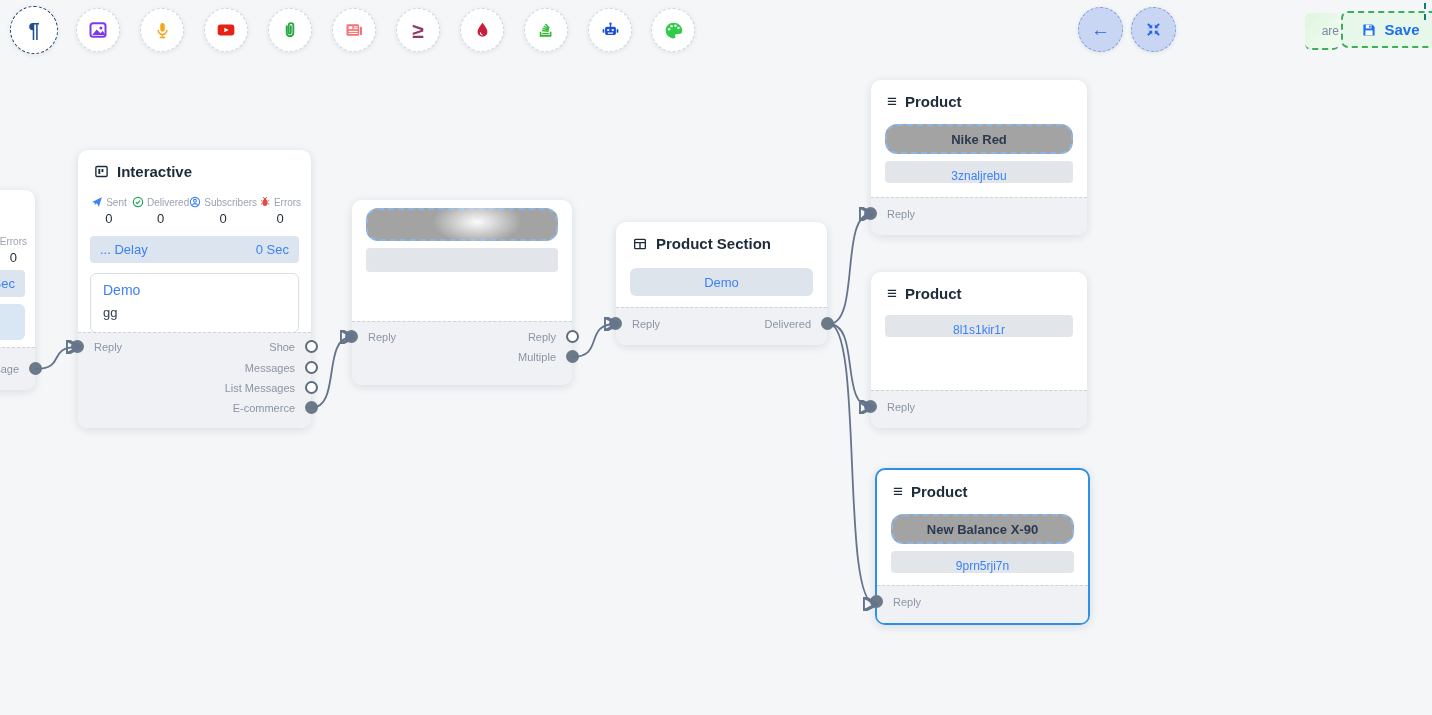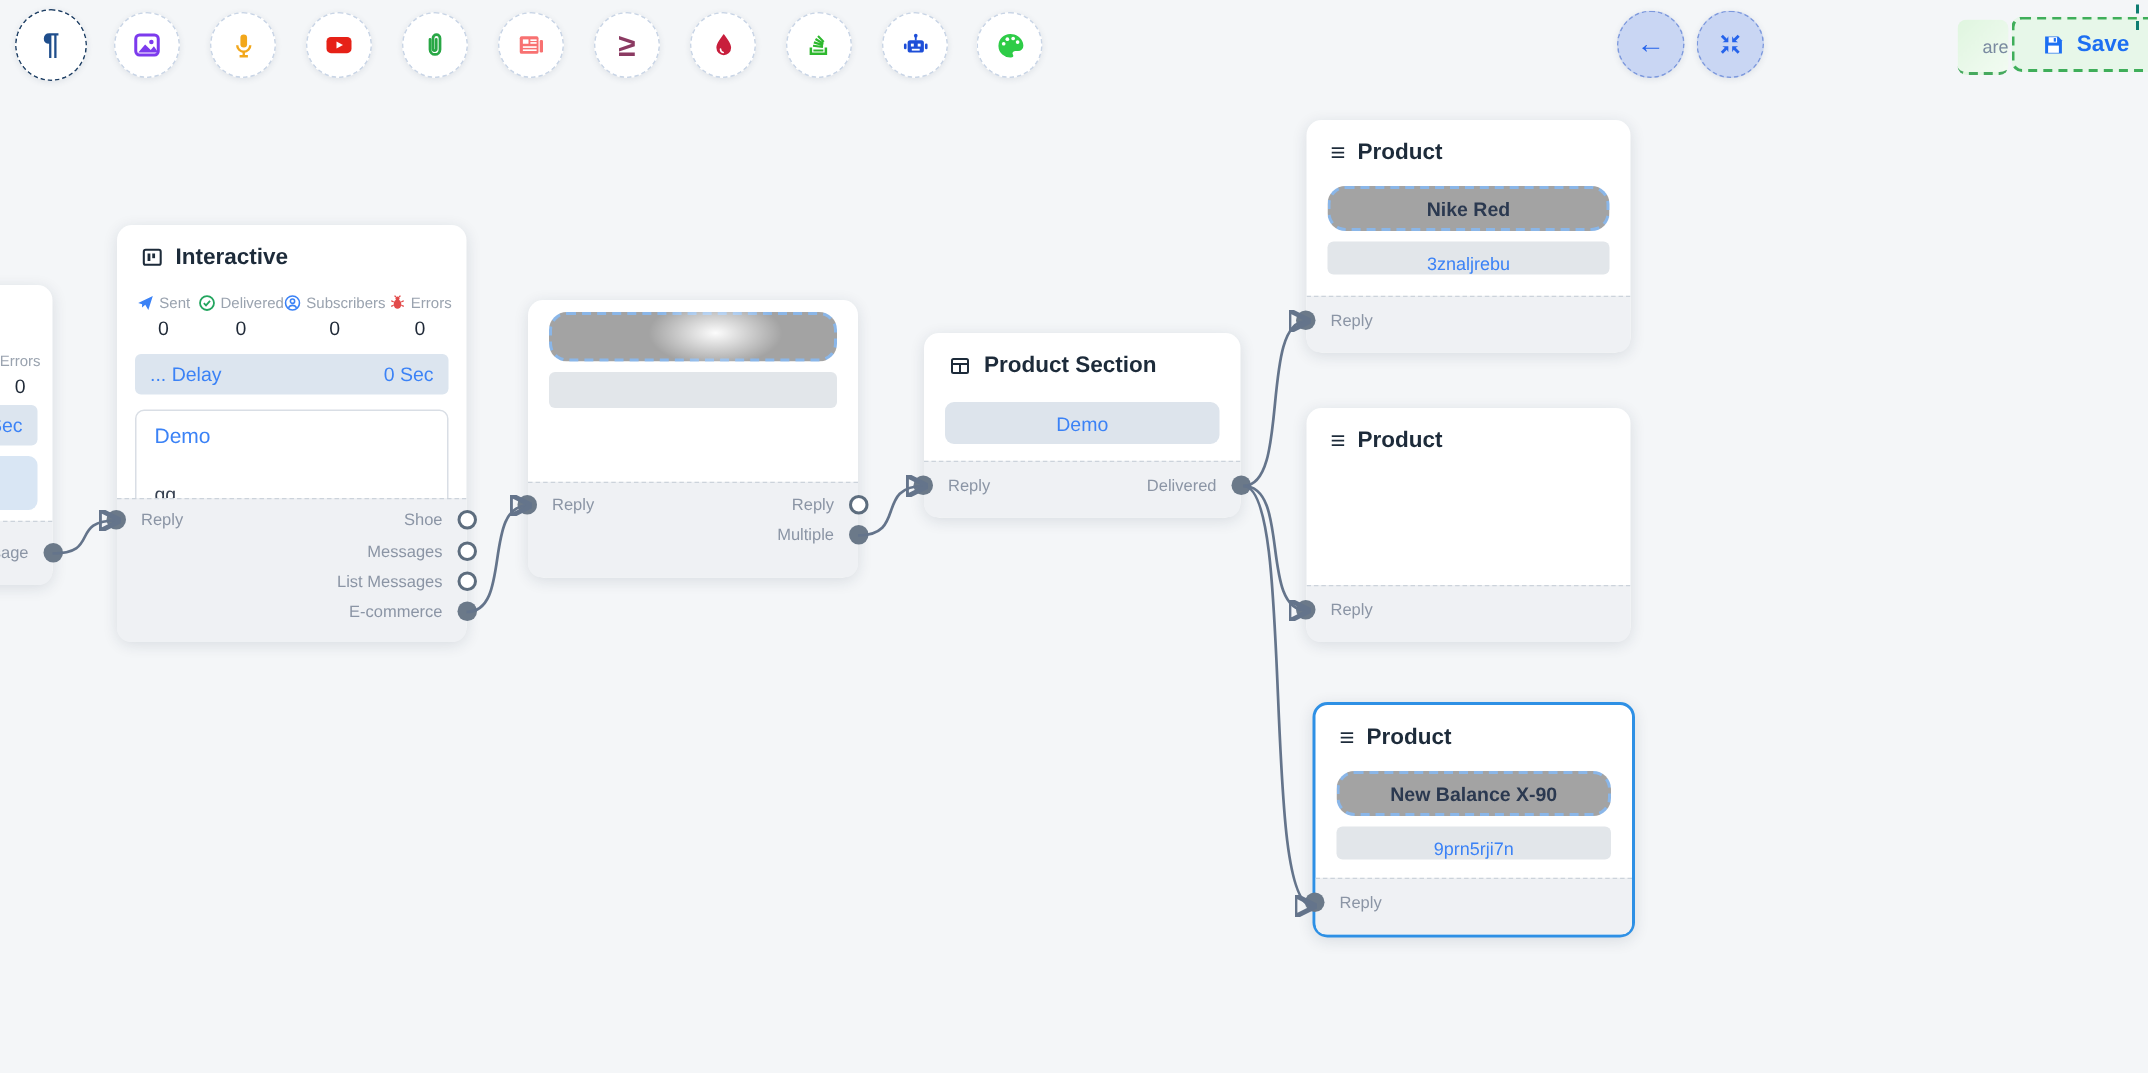--- a/index.html
+++ b/index.html
@@ -62,21 +62,21 @@
   .stat-top{display:flex;align-items:center;justify-content:center;gap:3px;font-size:10px;color:#9aa3af;}
   .stat-val{font-size:13px;color:#1f2937;margin-top:3px;}
   .delay-row{
     margin:8px 12px 0;padding:6px 10px;background:#dce5ef;border-radius:4px;
     display:flex;justify-content:space-between;font-size:13px;color:#3b82f6;cursor:pointer;
   }
   .msg-box{
     margin:10px 12px;border:1px solid #d9dee5;border-radius:6px;padding:8px 12px 12px;cursor:pointer;
   }
   .msg-title{font-size:14px;color:#3b82f6;}
-  .msg-text{font-size:13px;color:#374151;margin-top:24px;}
+  .msg-text{font-size:13px;color:#374151;margin-top:7px;}
   
   .dashed-box{
     margin:8px 14px 0;height:30px;background:#a3a3a3;border:2px dashed #8ab6e8;border-radius:12px;
     display:flex;align-items:center;justify-content:center;
     font-size:13px;font-weight:600;color:#2b3950;cursor:pointer;position:relative;box-sizing:border-box;
   }
   .gray-box{
     margin:7px 14px 0;height:22px;background:#e2e6ea;border-radius:4px;
     display:flex;align-items:flex-end;justify-content:center;font-size:12px;color:#3b82f6;
   }
@@ -359,20 +359,23 @@
         <span class="lbl-in">Reply</span>
       </div>
     <span class="handle in" style="top:9px;"></span>
   </div>
 </div>
 
 <div class="node" style="left:871px;top:272px;width:216px;height:156px;">
   <div class="node-title">
     <span class="glyph" style="color:#1d2b3a;font-size:17px;">≡</span>
     <span>Product</span>
+  </div>
+  <div class="gray-box">
+    <span>8l1s1kir1r</span>
   </div>
   <div class="node-footer" style="height:37px;">
     <div class="io" style="top:9px;">
         <span class="lbl-in">Reply</span>
       </div>
     <span class="handle in" style="top:9px;"></span>
   </div>
 </div>
 
 <div class="node selected" style="left:875px;top:468px;width:215px;height:157px;">

